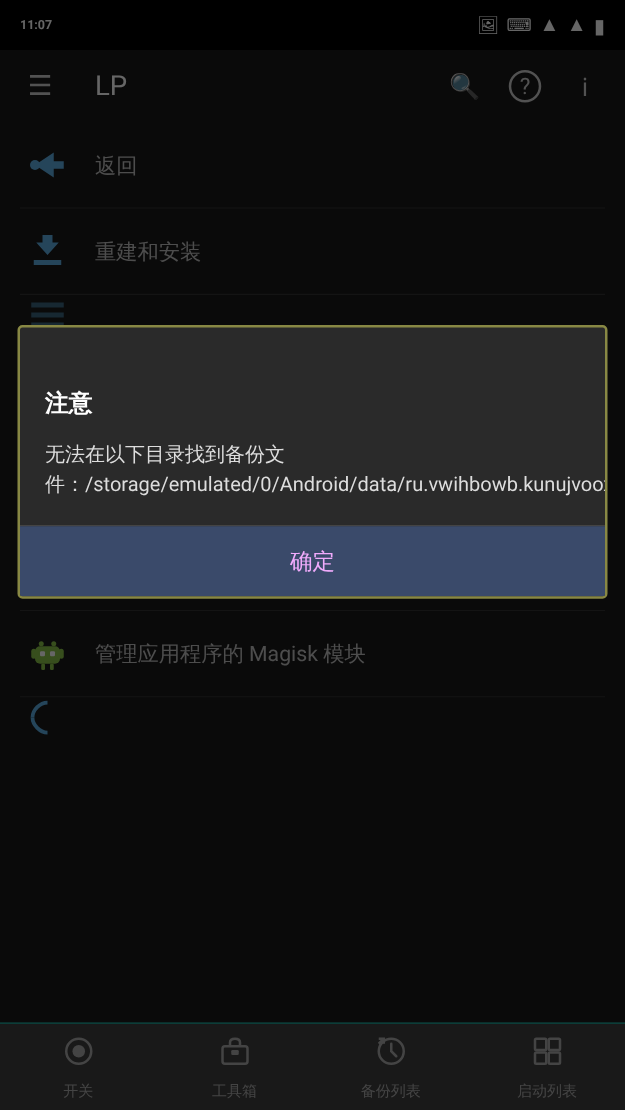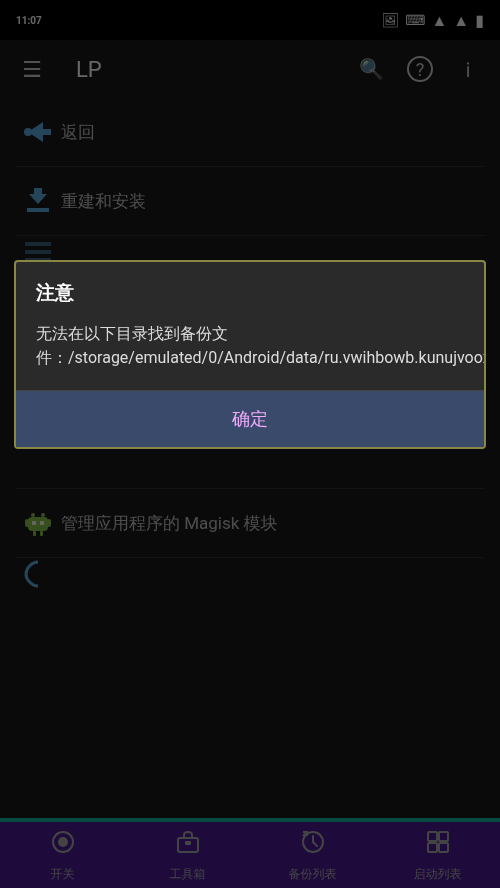--- a/index.html
+++ b/index.html
@@ -66,21 +66,21 @@
       cursor: pointer;
       color: #ccc;
       font-size: 20px;
     }
 
     
     .menu-item {
       display: flex;
       align-items: center;
       padding: 16px 20px;
-      gap: 5px;
+      gap: 20px;
       cursor: pointer;
       background: #1a1a1a;
     }
     .menu-item-icon {
       width: 36px;
       height: 36px;
       display: flex;
       align-items: center;
       justify-content: center;
       font-size: 26px;
@@ -108,20 +108,21 @@
       border: 2px solid #888844;
       border-radius: 4px;
       z-index: 20;
       overflow: hidden;
     }
     .dialog-title {
       font-size: 19px;
       font-weight: bold;
       color: #fff;
       padding: 18px 20px 10px 20px;
+      margin-top: 30px;
     }
     .dialog-message {
       font-size: 16px;
       color: #ddd;
       padding: 6px 20px 20px 20px;
       line-height: 1.5;
     }
     .dialog-btn-area {
       border-top: 1px solid #444;
     }
@@ -150,24 +151,24 @@
       background: #333;
       margin: 0 16px;
     }
 
     
     .bottom-nav {
       position: absolute;
       bottom: 0;
       left: 0; right: 0;
       height: 70px;
-      background: #4c1d95;
-      display: flex;
-      align-items: center;
-      border-top: 4px solid #14b8a6;
+      background: #404040;
+      display: flex;
+      align-items: flex-end;
+      border-top: 1px solid #14b8a6;
     }
     .nav-item {
       flex: 1;
       display: flex;
       flex-direction: column;
       align-items: center;
       justify-content: center;
       gap: 4px;
       cursor: pointer;
       padding: 6px 0;

